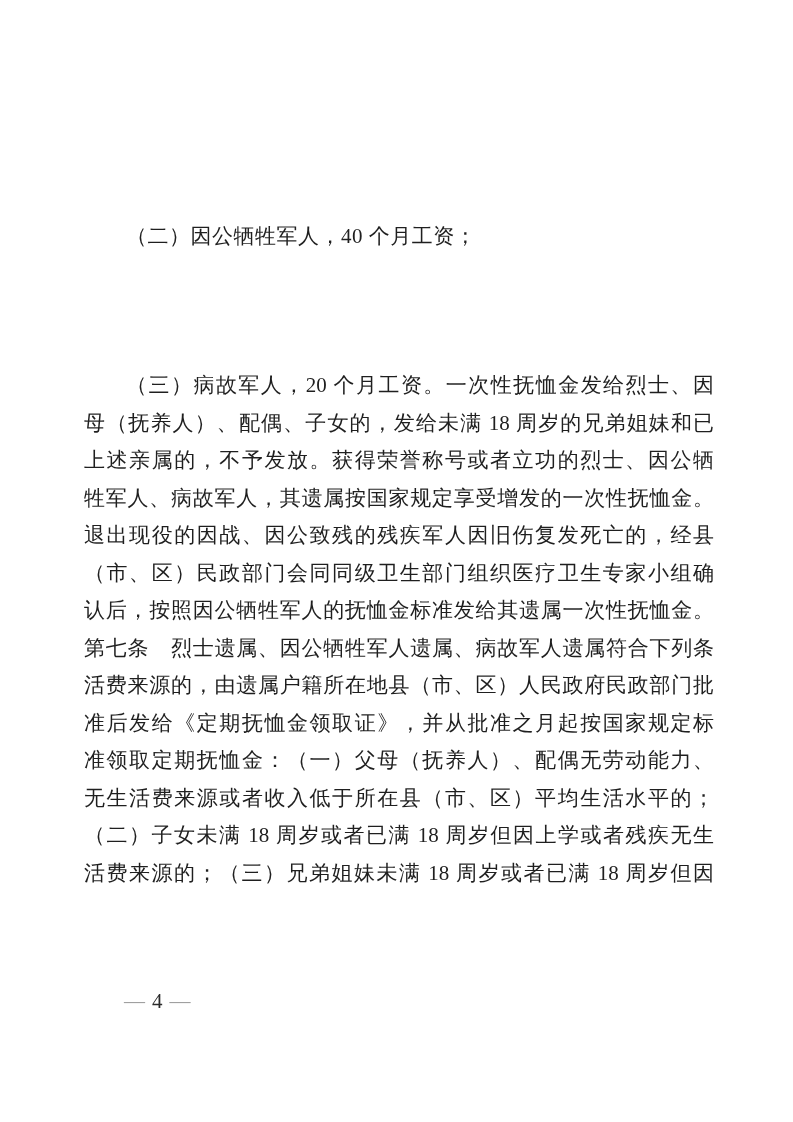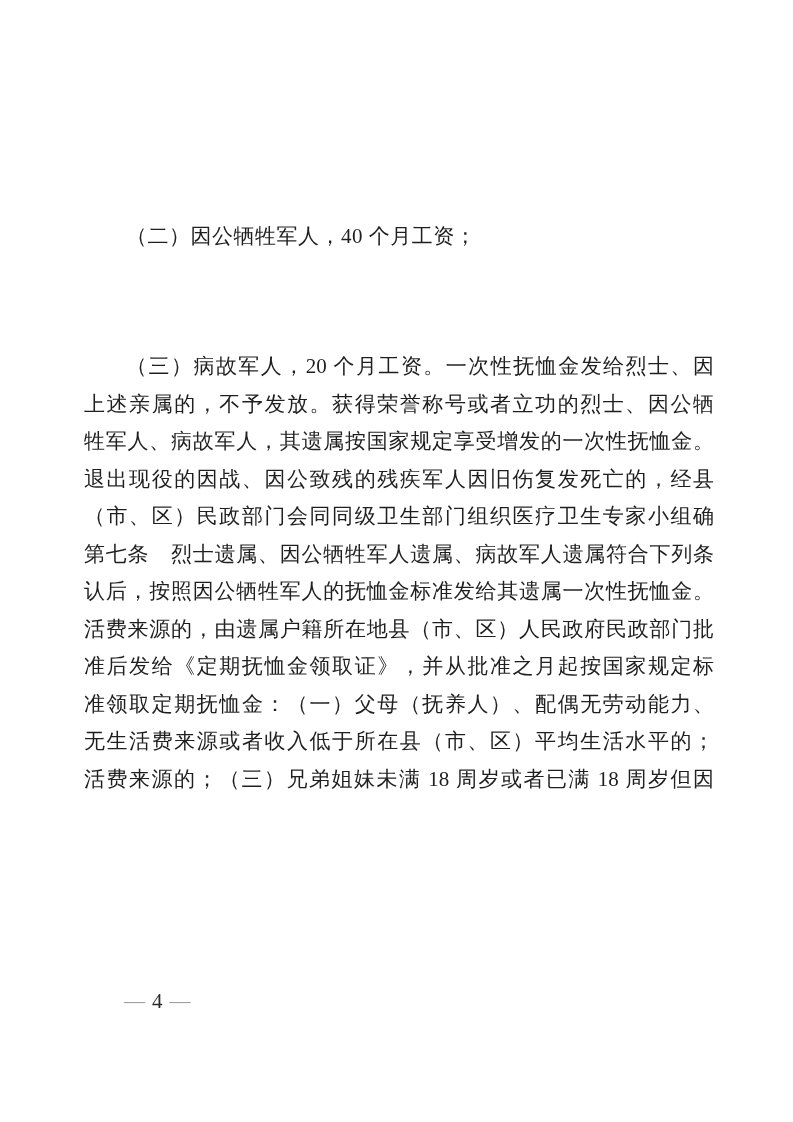--- a/index.html
+++ b/index.html
@@ -23,21 +23,21 @@
     font-size: 21px;
     line-height: 37.5px;
   }
   .clause-line {
     top: 218px;
     text-indent: 2em;
     text-align: left;
     letter-spacing: 0.5px;
   }
   .para {
-    top: 348px;
+    top: 367px;
   }
   .para .line {
     height: 37.5px;
     line-height: 37.5px;
     text-align: justify;
     text-align-last: justify;
     overflow: hidden;
   }
   .para .line:first-child {
     text-indent: 2em;
@@ -57,30 +57,32 @@
 </style>
 </head>
 <body>
 
 <div class="page">
 
   <div class="textblock clause-line">（二）因公牺牲军人，40 个月工资；</div>
 
   <div class="textblock para">
       <div class="line">（三）病故军人，20 个月工资。一次性抚恤金发给烈士、因</div>
+      <div class="line">母（抚养人）、配偶、子女的，发给未满 18 周岁的兄弟姐妹和已</div>
       <div class="line">上述亲属的，不予发放。获得荣誉称号或者立功的烈士、因公牺</div>
       <div class="line">牲军人、病故军人，其遗属按国家规定享受增发的一次性抚恤金。</div>
       <div class="line">退出现役的因战、因公致残的残疾军人因旧伤复发死亡的，经县</div>
       <div class="line">（市、区）民政部门会同同级卫生部门组织医疗卫生专家小组确</div>
+      <div class="line">认后，按照因公牺牲军人的抚恤金标准发给其遗属一次性抚恤金。</div>
       <div class="line">第七条　烈士遗属、因公牺牲军人遗属、病故军人遗属符合下列条</div>
-      <div class="line">认后，按照因公牺牲军人的抚恤金标准发给其遗属一次性抚恤金。</div>
       <div class="line">活费来源的，由遗属户籍所在地县（市、区）人民政府民政部门批</div>
       <div class="line">准后发给《定期抚恤金领取证》，并从批准之月起按国家规定标</div>
       <div class="line">准领取定期抚恤金：（一）父母（抚养人）、配偶无劳动能力、</div>
       <div class="line">无生活费来源或者收入低于所在县（市、区）平均生活水平的；</div>
+      <div class="line">（二）子女未满 18 周岁或者已满 18 周岁但因上学或者残疾无生</div>
       <div class="line">活费来源的；（三）兄弟姐妹未满 18 周岁或者已满 18 周岁但因</div>
     </div>
 
   <div class="footer">
     <span class="dash">—</span>
     <span class="pagenum">4</span>
     <span class="dash">—</span>
   </div>
 
 </div>

